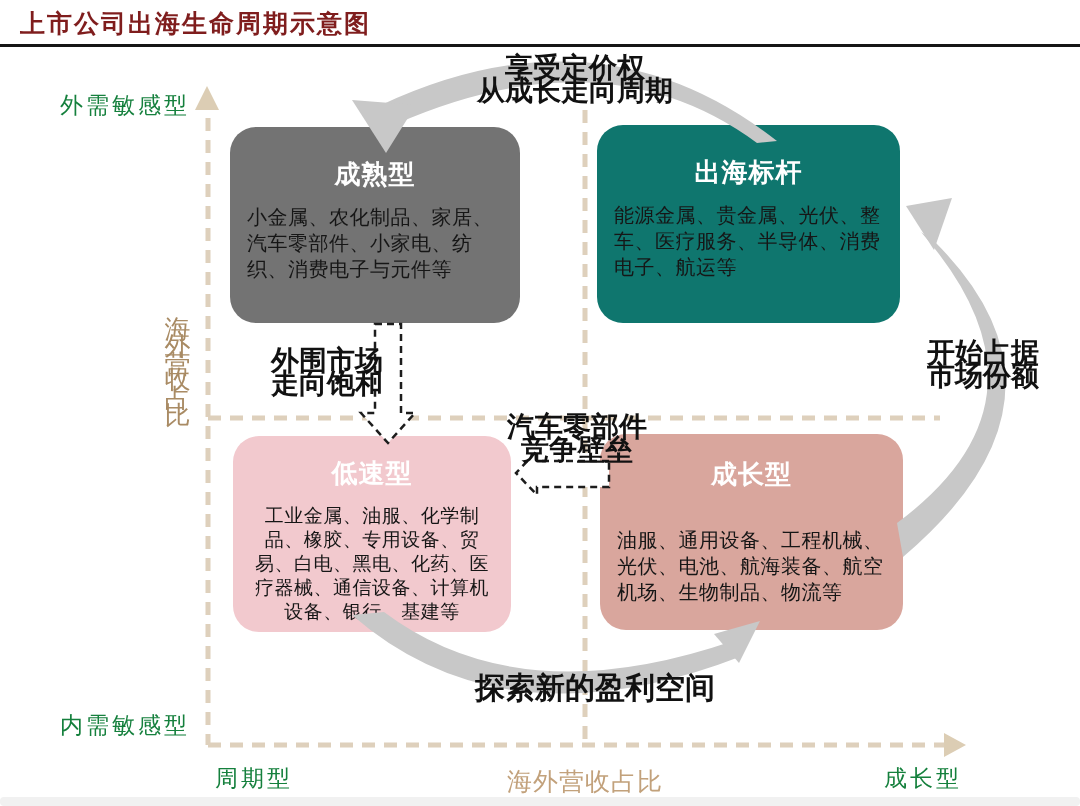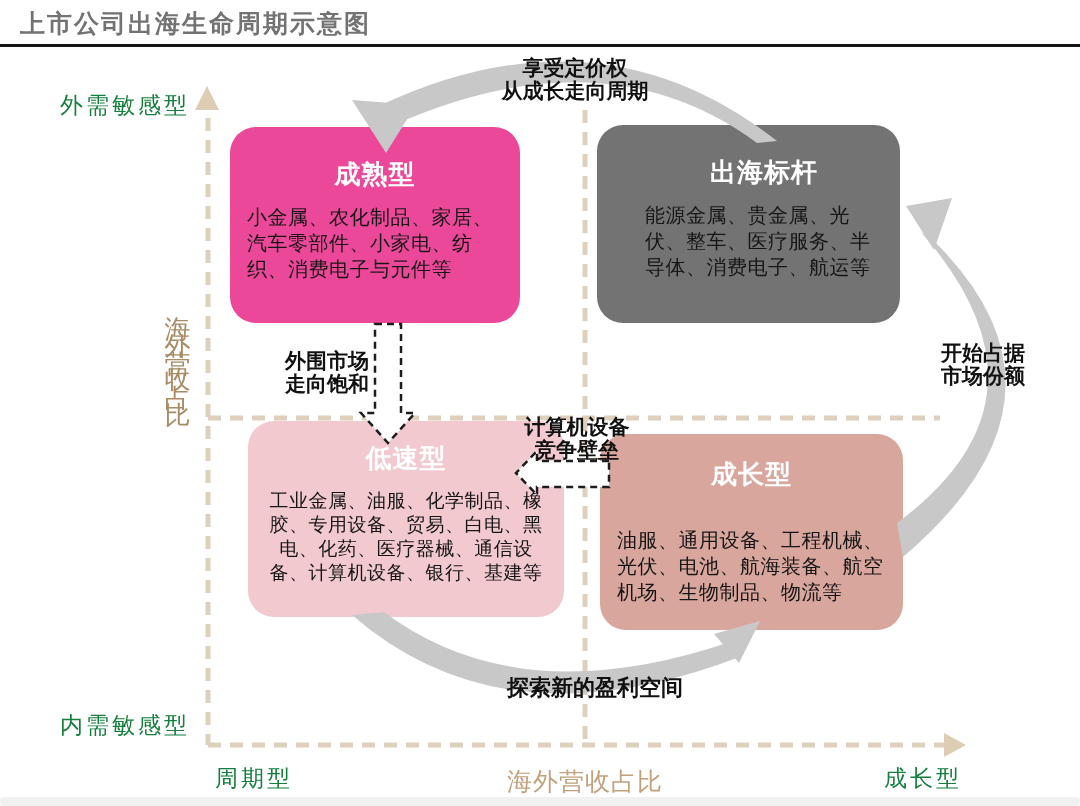--- a/index.html
+++ b/index.html
@@ -1,40 +1,40 @@
 <!DOCTYPE html>
 <html><head>
 <meta charset="utf-8">
 <style>
   html,body{margin:0;padding:0;background:#ffffff;}
   .stage{position:relative;width:1080px;height:806px;background:#ffffff;overflow:hidden;
          font-family:"Liberation Sans","DejaVu Sans",sans-serif;}
   .layer{position:absolute;left:0;top:0;width:1080px;height:806px;pointer-events:none;}
 
   .title{position:absolute;left:20px;top:7px;font-family:"Liberation Serif","DejaVu Serif",serif;
-         font-size:25px;font-weight:bold;color:#737373;letter-spacing:2px;}
+         font-size:25px;font-weight:bold;color:#7f1d1d;letter-spacing:2px;}
   .title-rule{position:absolute;left:0;top:44px;width:1080px;height:3px;background:#151515;}
 
   .qbox{position:absolute;border-radius:26px;box-sizing:border-box;text-align:center;}
   .qtitle{font-size:26px;font-weight:bold;color:#ffffff;letter-spacing:1px;}
   .qbody{text-align:left;color:#161616;font-size:20px;line-height:26px;margin-top:12px;
          padding:0 17px;letter-spacing:0.5px;}
   #box-mature   {left:230px;top:127px;width:290px;height:196px;padding-top:30px;}
   #box-benchmark{left:597px;top:125px;width:303px;height:198px;padding-top:30px;}
-  #box-lowspeed {left:233px;top:421px;width:316px;height:196px;padding-top:20px;margin-left:15px;}
+  #box-lowspeed {left:233px;top:436px;width:278px;height:196px;padding-top:20px;}
   #box-lowspeed .qbody{font-size:19px;line-height:24px;padding:0 16px;margin-top:13px;text-align:center;}
   #box-growth   {left:600px;top:434px;width:303px;height:196px;padding-top:23px;}
   #box-growth .qbody{margin-top:35px;}
 
-  .ann{position:absolute;text-align:center;font-weight:bold;color:#111;font-size:21px;line-height:23px;}
+  .ann{position:absolute;text-align:center;font-weight:bold;color:#111;font-size:28px;line-height:23px;}
   #ann-top   {left:460px;top:56px;width:230px;}
   #ann-left  {left:262px;top:349px;width:130px;}
   #ann-center{left:492px;top:415px;width:170px;}
   #ann-right {left:918px;top:341px;width:130px;}
-  #ann-bottom{left:475px;top:676px;width:240px;font-size:22px;}
+  #ann-bottom{left:475px;top:676px;width:240px;font-size:30px;}
 
   .axis-serif{position:absolute;font-family:"Liberation Serif","DejaVu Serif",serif;
               color:#15803d;font-size:23px;letter-spacing:3px;}
   #lab-ext {left:60px;top:90px;}
   #lab-int {left:60px;top:710px;text-align:right;}
   #lab-cyc {left:215px;top:763px;}
   #lab-grow{left:884px;top:763px;}
   #y-title{position:absolute;left:161px;top:296px;writing-mode:vertical-rl;
            font-size:26px;letter-spacing:17px;color:#A98B64;}
   #x-title{position:absolute;left:475px;top:765px;width:220px;text-align:center;
@@ -58,25 +58,25 @@
 
   <svg class="layer" viewBox="0 0 1080 806">
     <line class="axis-dash" x1="208" y1="96" x2="208" y2="745"></line>
     <polygon class="axis-head" points="207,86 195,110 219,110"></polygon>
     <line class="axis-dash" x1="208" y1="745" x2="946" y2="745"></line>
     <polygon class="axis-head" points="966,745 944,733 944,757"></polygon>
     <line class="axis-dash" x1="208" y1="418" x2="940" y2="418"></line>
     <line class="axis-dash" x1="585" y1="110" x2="585" y2="742"></line>
   </svg>
 
-  <div class="qbox" id="box-mature" style="background: #ec4899;">
+  <div class="qbox" id="box-mature" style="background: #737373;">
     <div class="qtitle">成熟型</div>
     <div class="qbody">小金属、农化制品、家居、汽车零部件、小家电、纺织、消费电子与元件等</div>
   </div>
-  <div class="qbox" id="box-benchmark" style="background: #737373; padding-left: 31px;">
+  <div class="qbox" id="box-benchmark" style="background: #0f766e;">
     <div class="qtitle">出海标杆</div>
     <div class="qbody">能源金属、贵金属、光伏、整车、医疗服务、半导体、消费电子、航运等</div>
   </div>
   <div class="qbox" id="box-lowspeed" style="background: rgb(242, 201, 206);">
     <div class="qtitle">低速型</div>
     <div class="qbody">工业金属、油服、化学制品、橡胶、专用设备、贸易、白电、黑电、化药、医疗器械、通信设备、计算机设备、银行、基建等</div>
   </div>
   <div class="qbox" id="box-growth" style="background: rgb(217, 166, 157);">
     <div class="qtitle">成长型</div>
     <div class="qbody">油服、通用设备、工程机械、光伏、电池、航海装备、航空机场、生物制品、物流等</div>
@@ -100,21 +100,21 @@
 
   <div class="ann" id="ann-top">
     <div>享受定价权</div>
     <div>从成长走向周期</div>
   </div>
   <div class="ann" id="ann-left">
     <div>外围市场</div>
     <div>走向饱和</div>
   </div>
   <div class="ann" id="ann-center">
-    <div>计算机设备</div>
+    <div>汽车零部件</div>
     <div>竞争壁垒</div>
   </div>
   <div class="ann" id="ann-right">
     <div>开始占据</div>
     <div>市场份额</div>
   </div>
   <div class="ann" id="ann-bottom">
     <div>探索新的盈利空间</div>
   </div>
 

